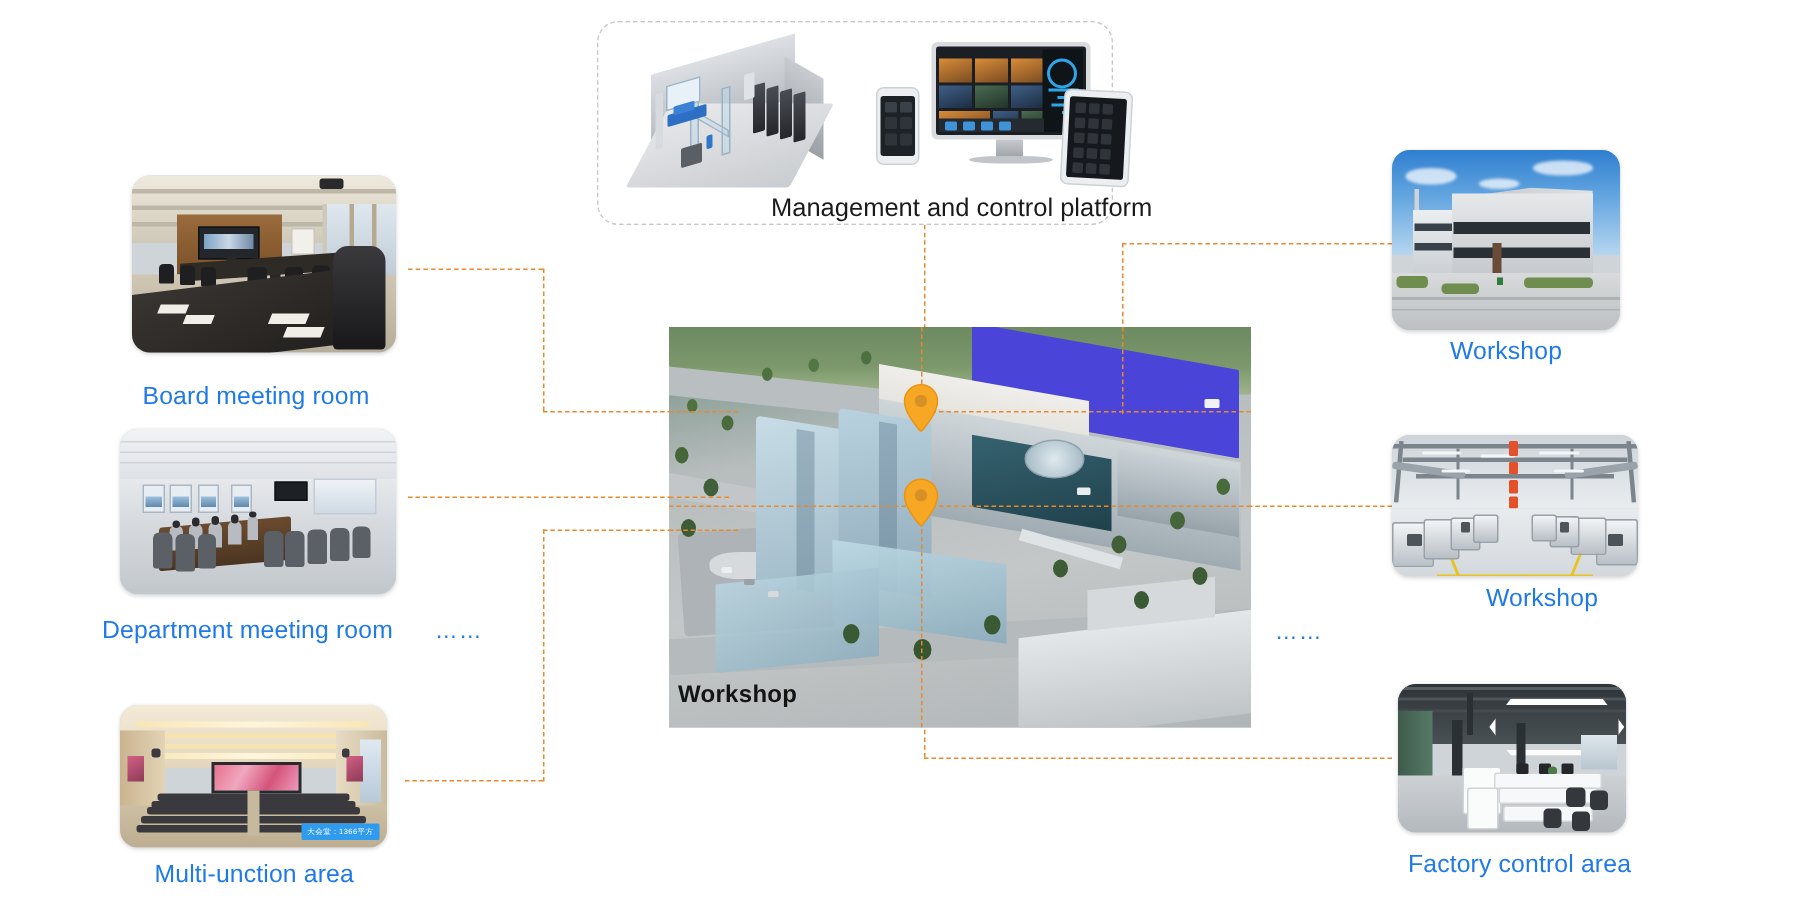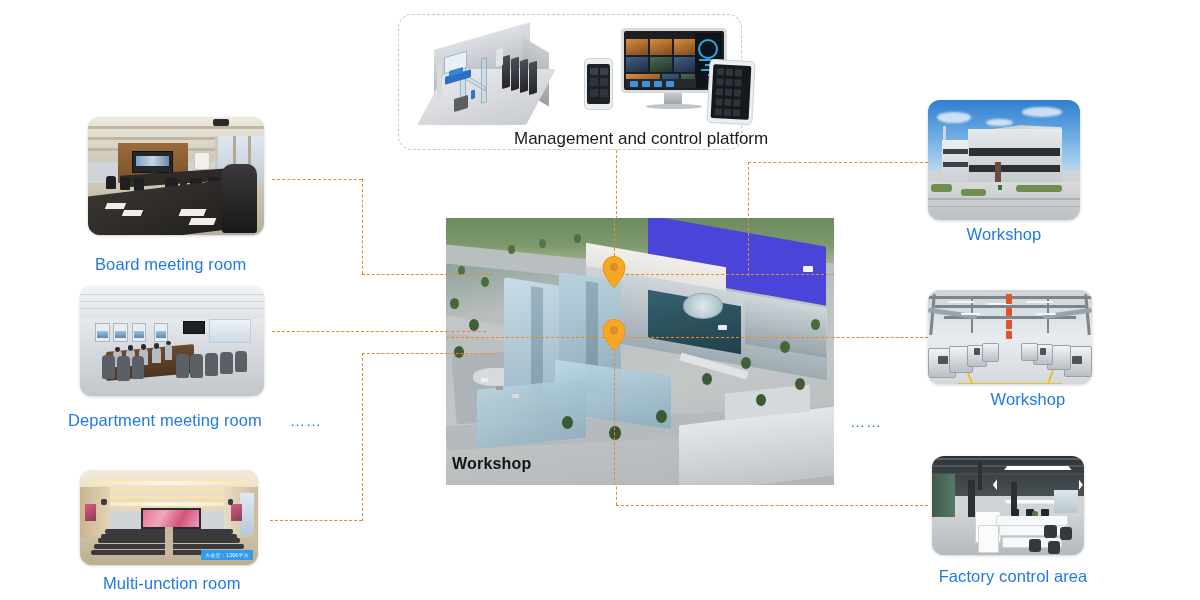--- a/index.html
+++ b/index.html
@@ -511,21 +511,21 @@
       <div class="hall-floor"></div>
       <div class="hall-chairrow" style="left:14%; right:14%; top:62%;"></div>
       <div class="hall-chairrow" style="left:12%; right:12%; top:67%;"></div>
       <div class="hall-chairrow" style="left:10%; right:10%; top:72%;"></div>
       <div class="hall-chairrow" style="left:8%;  right:8%;  top:78%;"></div>
       <div class="hall-chairrow" style="left:6%;  right:6%;  top:84%;"></div>
       <div class="abs" style="left:48%; top:60%; width:4%; height:32%; background:#c7b99d;"></div>
       <div class="hall-badge">大会堂：1366平方</div>
     </div>
   </div>
-  <div class="caption" style="left:103px; top:575px;">Multi-unction room</div>
+  <div class="caption" style="left:103px; top:575px;">Multi-unction area</div>
 
   <div class="photo" style="left:928px; top:100px; width:152px; height:120px;">
     <div class="scene">
       <div class="out-sky"></div>
       <div class="out-cloud" style="left:6%; top:10%; width:22%; height:9%;"></div>
       <div class="out-cloud" style="left:62%; top:6%;  width:26%; height:8%;"></div>
       <div class="out-cloud" style="left:38%; top:16%; width:18%; height:6%;"></div>
       <div class="out-stack"></div>
       <div class="out-bldgL"></div>
       <div class="out-band" style="left:10%; width:19%; top:41%; height:4%; background:#39424a;"></div>

